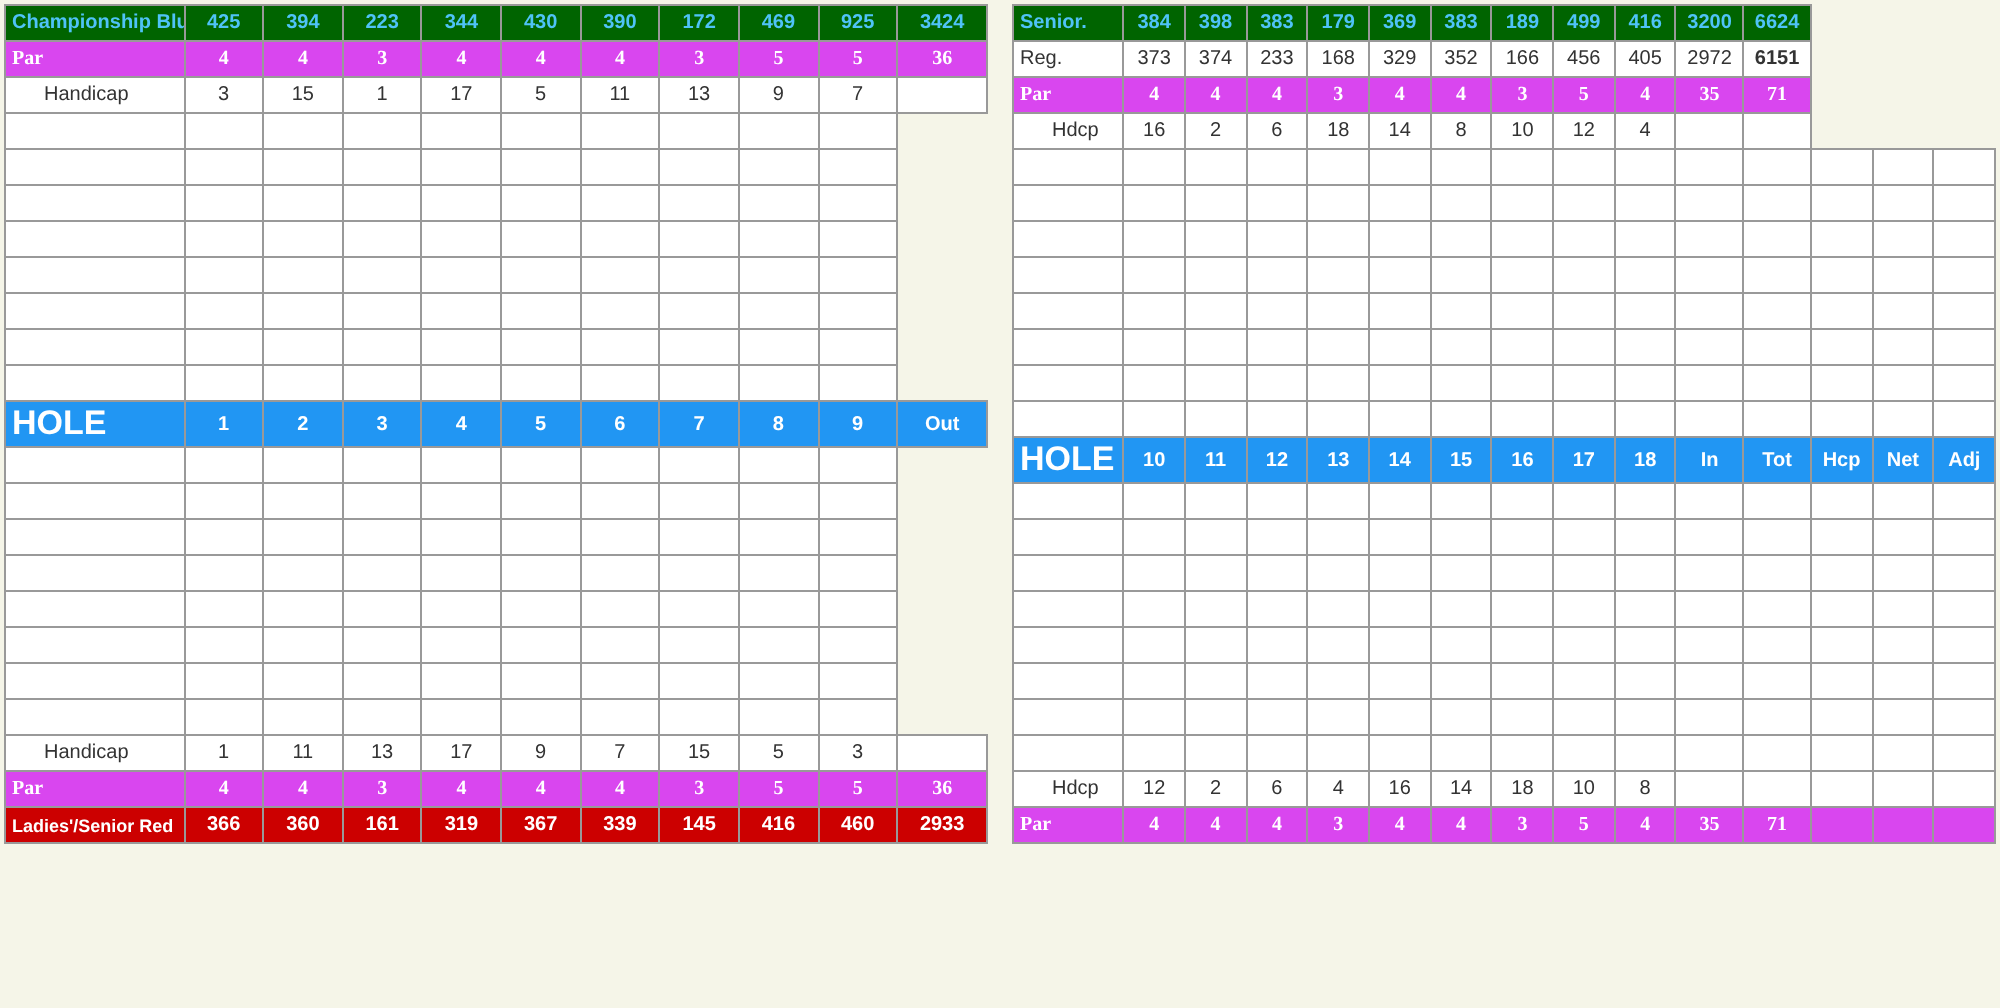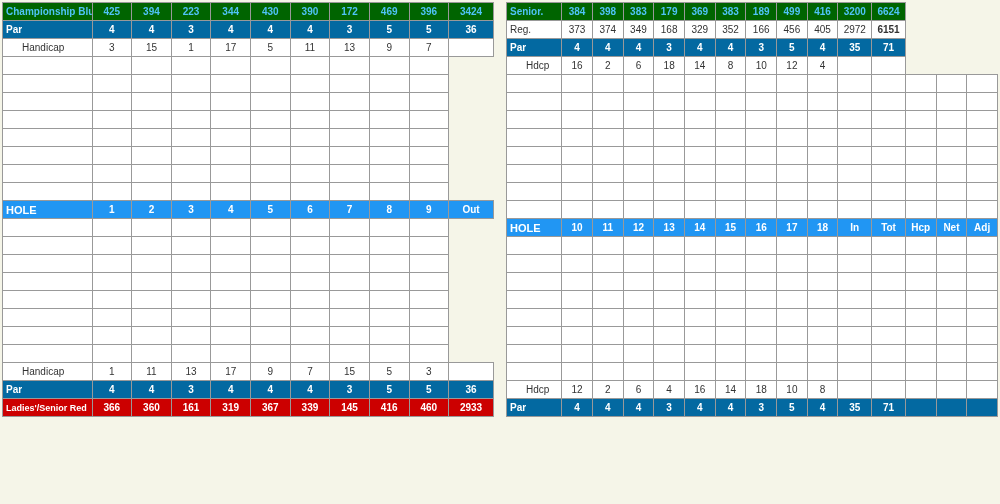--- a/index.html
+++ b/index.html
@@ -48,23 +48,24 @@
     }
     .row-regular {
       background: #fff;
       color: #333;
     }
     .row-regular td:first-child {
       text-align: left;
       padding-left: 3px;
     }
     .row-par {
-      background: #0369a1;
+      background: #d946ef;
       color: #fff;
       font-weight: bold;
+      font-family: Liberation Serif, serif;
     }
     .row-par td:first-child {
       text-align: left;
       padding-left: 3px;
     }
     .row-handicap {
       background: #fff;
       color: #333;
     }
     .row-handicap td:first-child {
@@ -73,21 +74,21 @@
     }
     .row-hole {
       background: #2196f3;
       color: #fff;
       font-weight: bold;
       font-size: 11px;
     }
     .row-hole td:first-child {
       text-align: left;
       padding-left: 3px;
-      font-size: 11px;
+      font-size: 17px;
       font-weight: bold;
     }
     .row-empty {
       background: #fff;
       height: 18px;
     }
     .row-ladies {
       background: #cc0000;
       color: #fff;
       font-weight: bold;
@@ -157,21 +158,21 @@
     <tr class="row-champ">
           <td>Championship Blue</td>
           <td>425</td>
           <td>394</td>
           <td>223</td>
           <td>344</td>
           <td>430</td>
           <td>390</td>
           <td>172</td>
           <td>469</td>
-          <td>396</td>
+          <td>925</td>
           <td style="font-weight: bold;">3424</td>
         </tr>
         <tr class="row-par">
           <td>Par</td>
           <td>4</td>
           <td>4</td>
           <td>3</td>
           <td>4</td>
           <td>4</td>
           <td>4</td>
@@ -474,21 +475,21 @@
           <td>189</td>
           <td>499</td>
           <td>416</td>
           <td>3200</td>
           <td style="font-weight: bold;">6624</td>
         </tr>
         <tr class="row-regular">
           <td>Reg.</td>
           <td>373</td>
           <td>374</td>
-          <td>349</td>
+          <td>233</td>
           <td>168</td>
           <td>329</td>
           <td>352</td>
           <td>166</td>
           <td>456</td>
           <td>405</td>
           <td>2972</td>
           <td style="font-weight: bold;">6151</td>
         </tr>
         <tr class="row-par">

